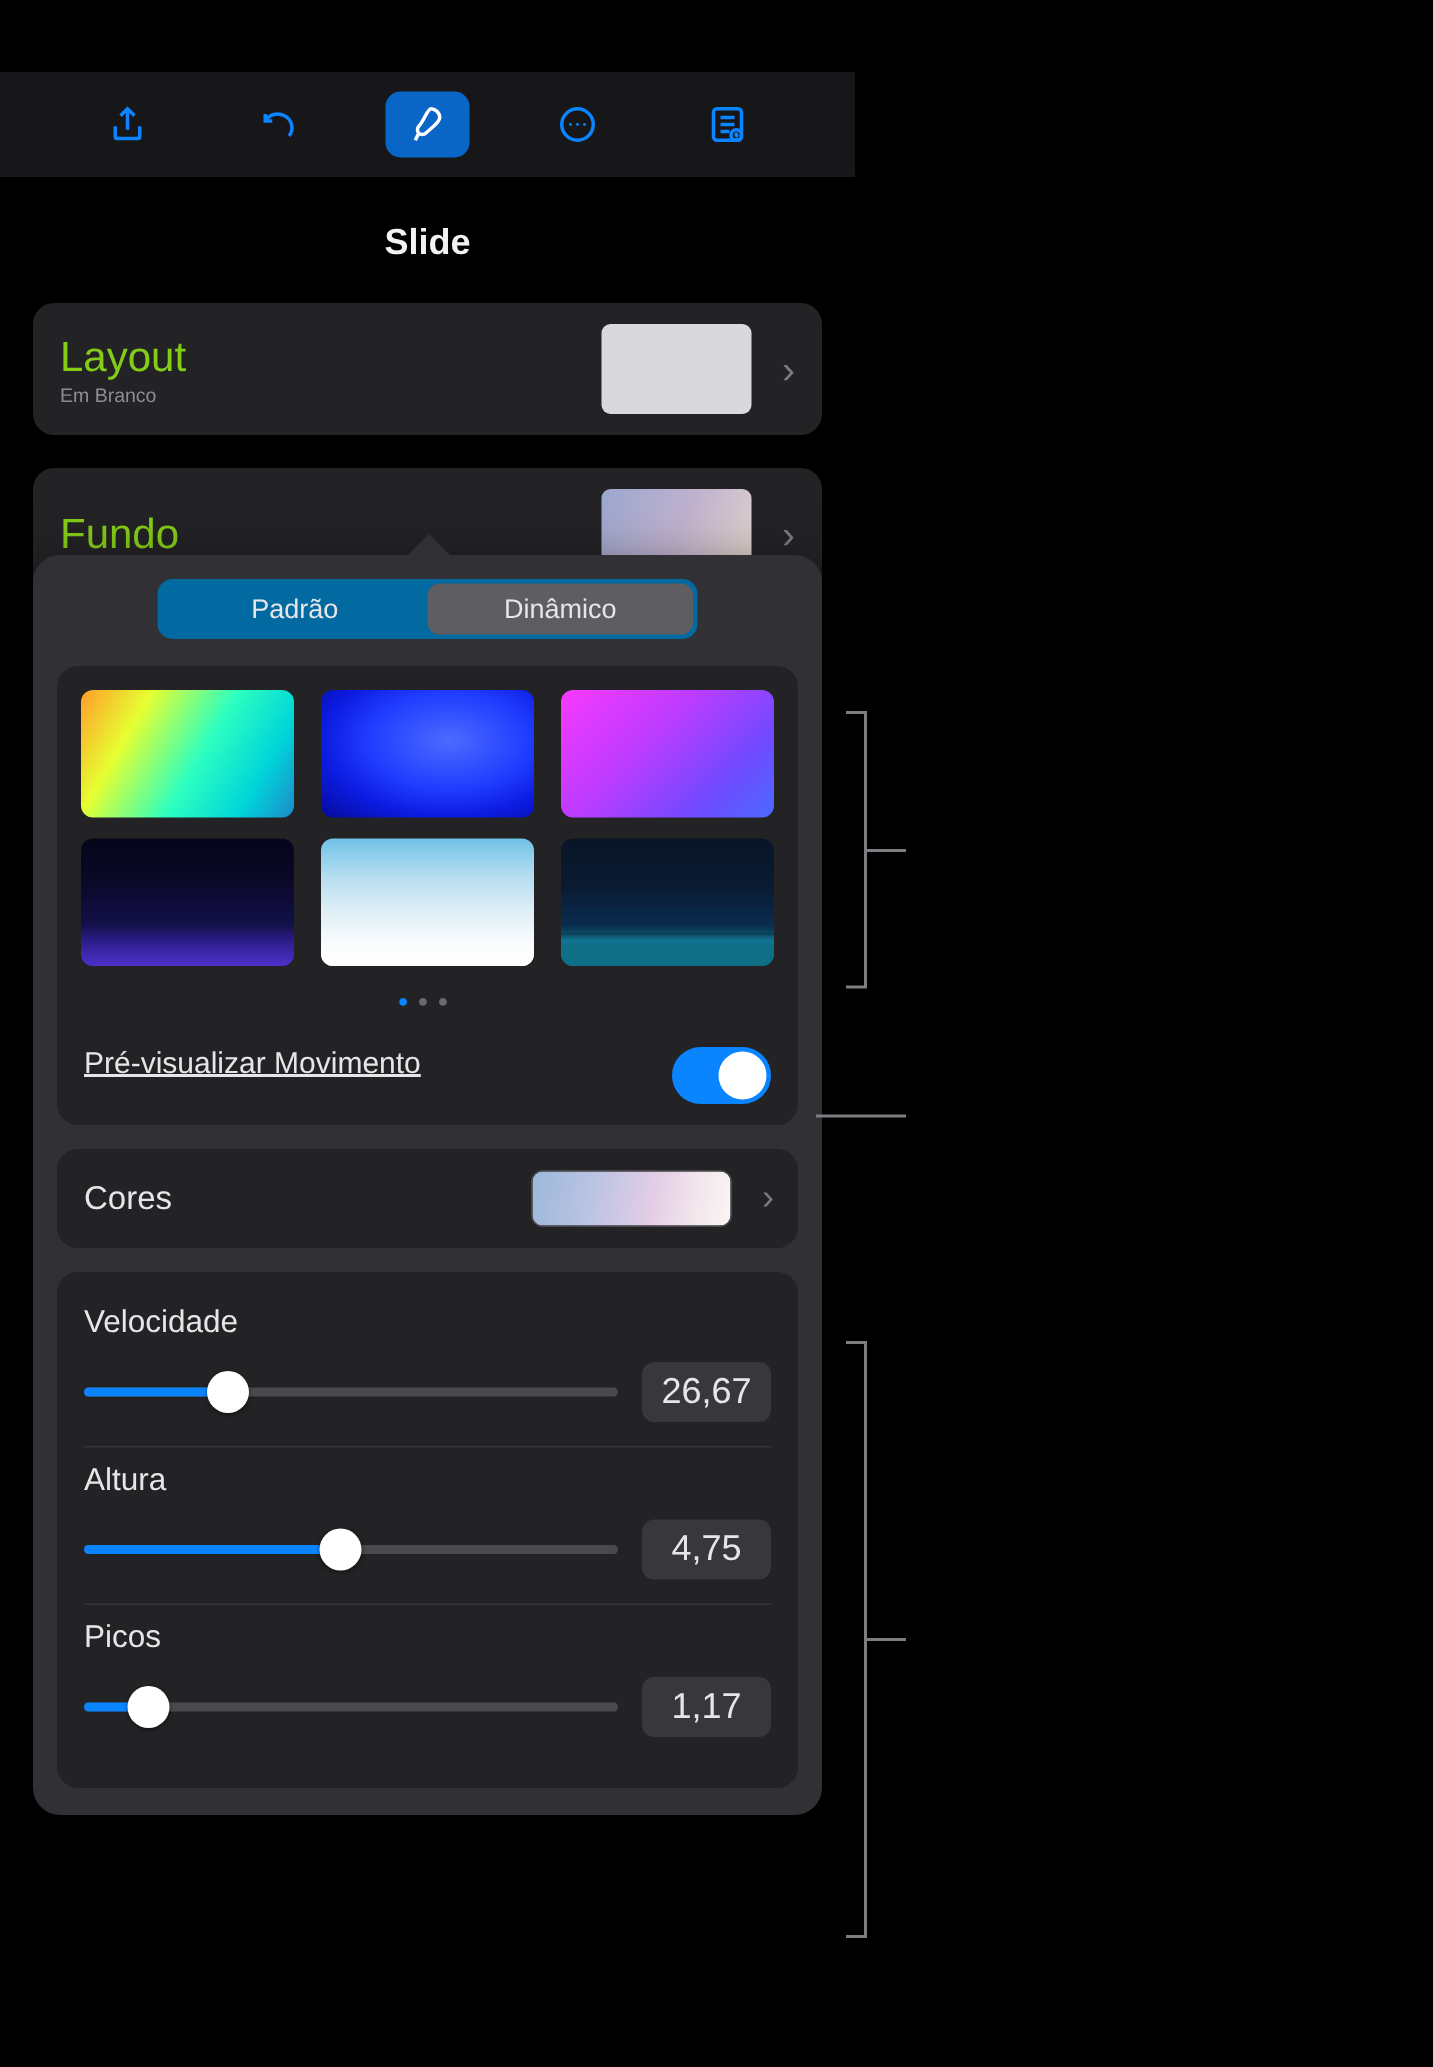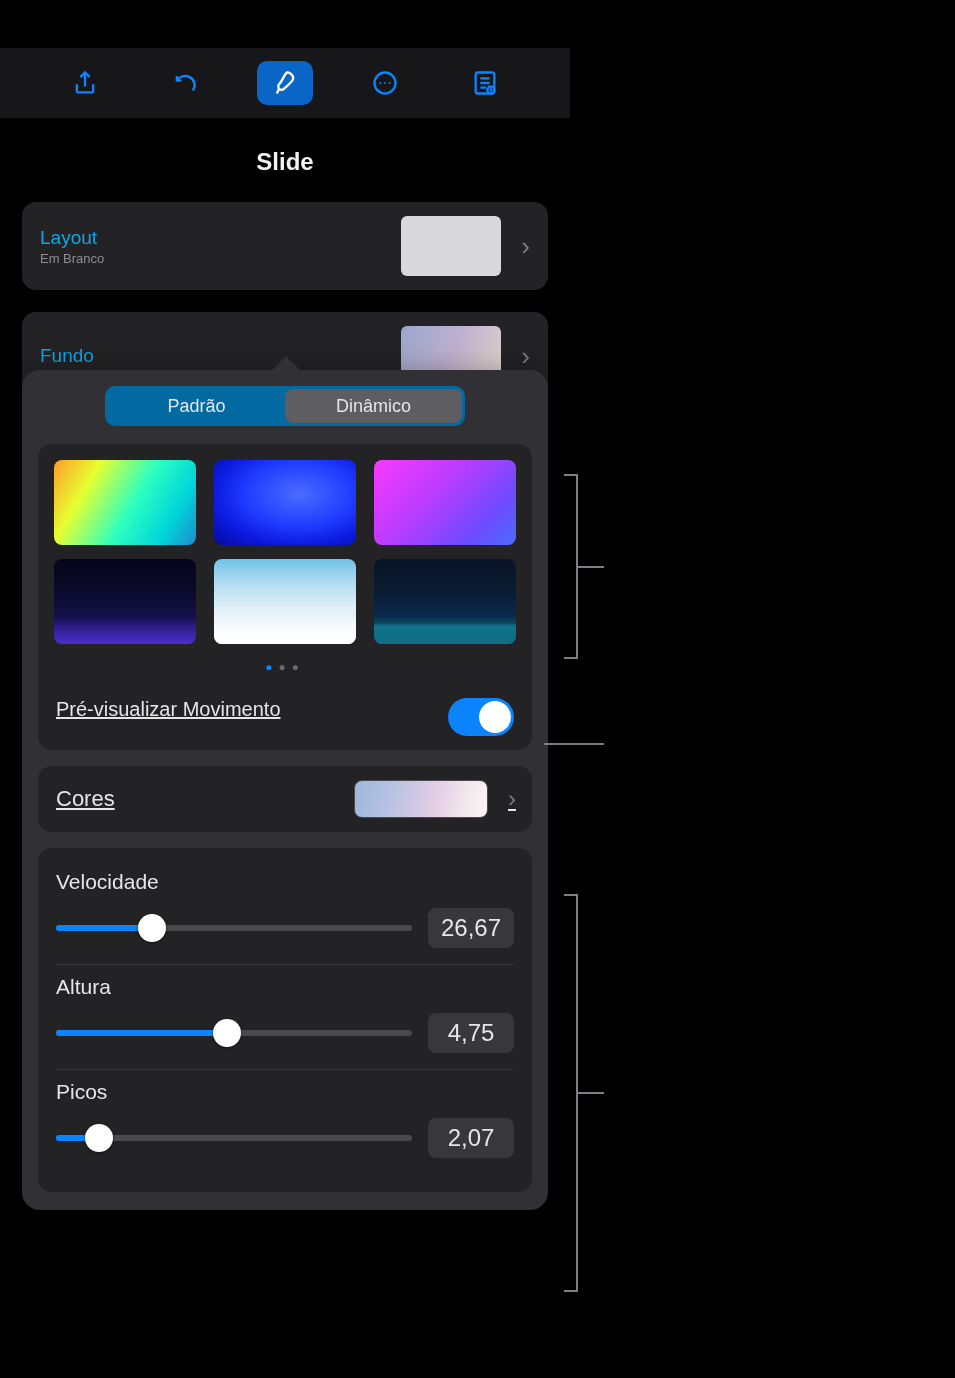--- a/index.html
+++ b/index.html
@@ -49,21 +49,21 @@
     background: #232326;
     border-radius: 14px;
     display: flex;
     align-items: center;
     padding: 14px 18px;
     gap: 14px;
     margin-bottom: 22px;
     min-height: 70px;
   }
   .row-label-group { flex: 1; }
-  .row-label { font-size: 19px; color: #0ea5e9; }
+  .row-label { font-size: 28px; color: #84cc16; }
   .row-sub { font-size: 13px; color: #8e8e92; margin-top: 2px; }
   .row-thumb {
     width: 100px; height: 60px; border-radius: 6px; background: #d9d9dc;
   }
   .row-thumb.gradient {
     background: linear-gradient(120deg, #9aa7cf 0%, #c1b2cf 50%, #e7d9cc 100%);
   }
   .chev { color: #7b7b80; font-size: 26px; padding-left: 6px; }
 
   
@@ -159,21 +159,20 @@
   }
 
   
   .cores-row {
     background: #232326;
     border-radius: 14px;
     margin: 0 16px 16px;
     display: flex; align-items: center;
     padding: 14px 12px 14px 18px;
     gap: 12px;
-    text-decoration: underline;
   }
   .cores-label { flex: 1; font-size: 22px; }
   .cores-swatch {
     width: 134px; height: 38px; border-radius: 8px;
     background: linear-gradient(100deg, #9db8da 0%, #bac3e3 30%, #e5cee6 62%, #f2e7ec 82%, #fbf5f2 100%);
     border: 1px solid #4a4a4e;
   }
   .cores-chev { color: #7b7b80; font-size: 24px; padding: 0 4px 0 8px; }
 
   
@@ -352,21 +351,21 @@
         </div>
       </div>
 
       <div class="slider-group">
         <div class="slider-label">Picos</div>
         <div class="slider-row">
           <div class="slider-track">
             <div class="slider-fill" style="width:12%"></div>
             <div class="slider-thumb" style="left:12%"></div>
           </div>
-          <div class="slider-value">2,07</div>
+          <div class="slider-value">1,17</div>
         </div>
       </div>
 
     </div>
 
   </div>
 
   <div class="callout" style="top:426px; height:185px; left:576px; width:2px;">
     <div class="lead"></div>
   </div>

